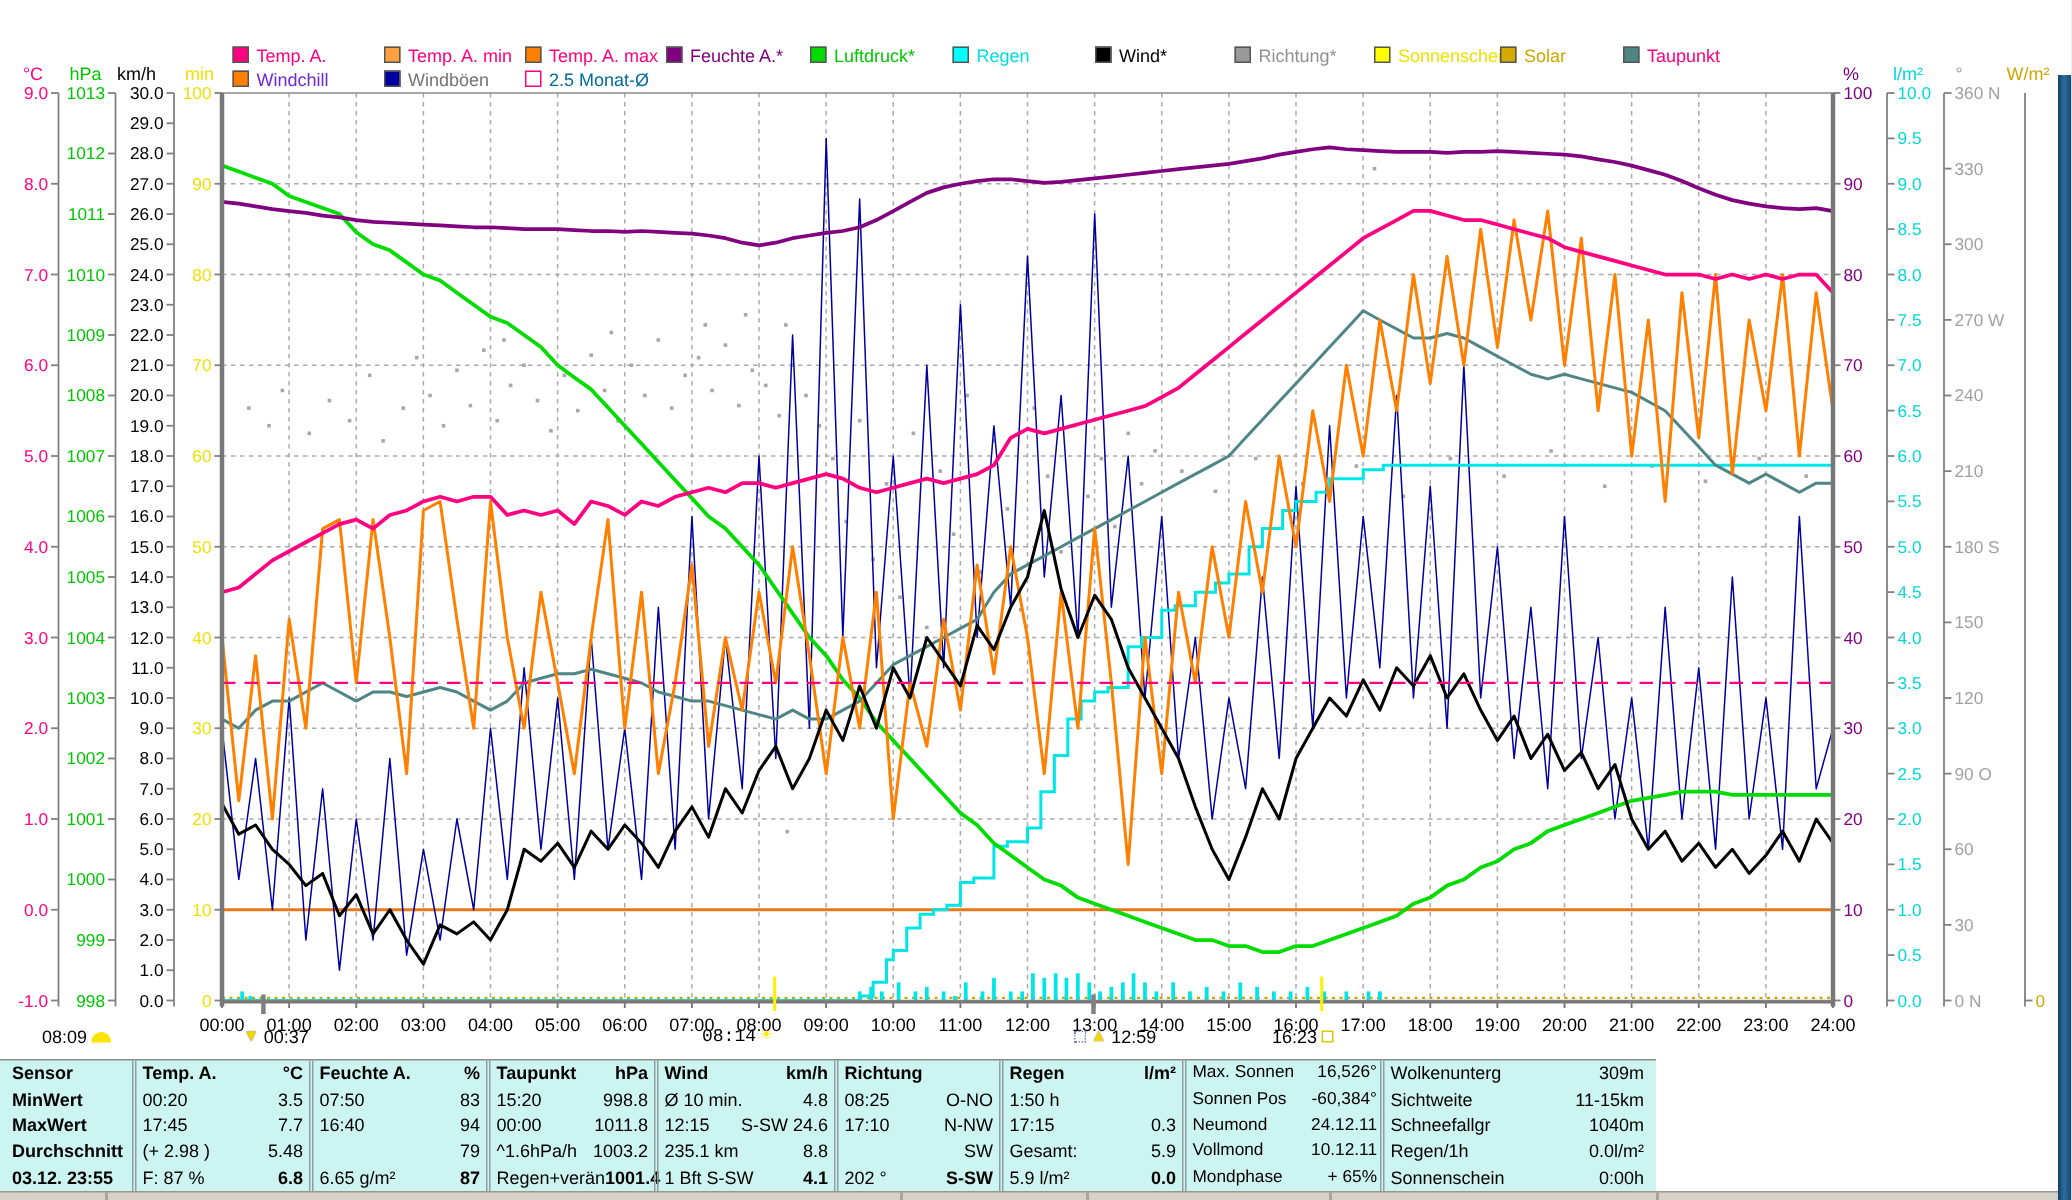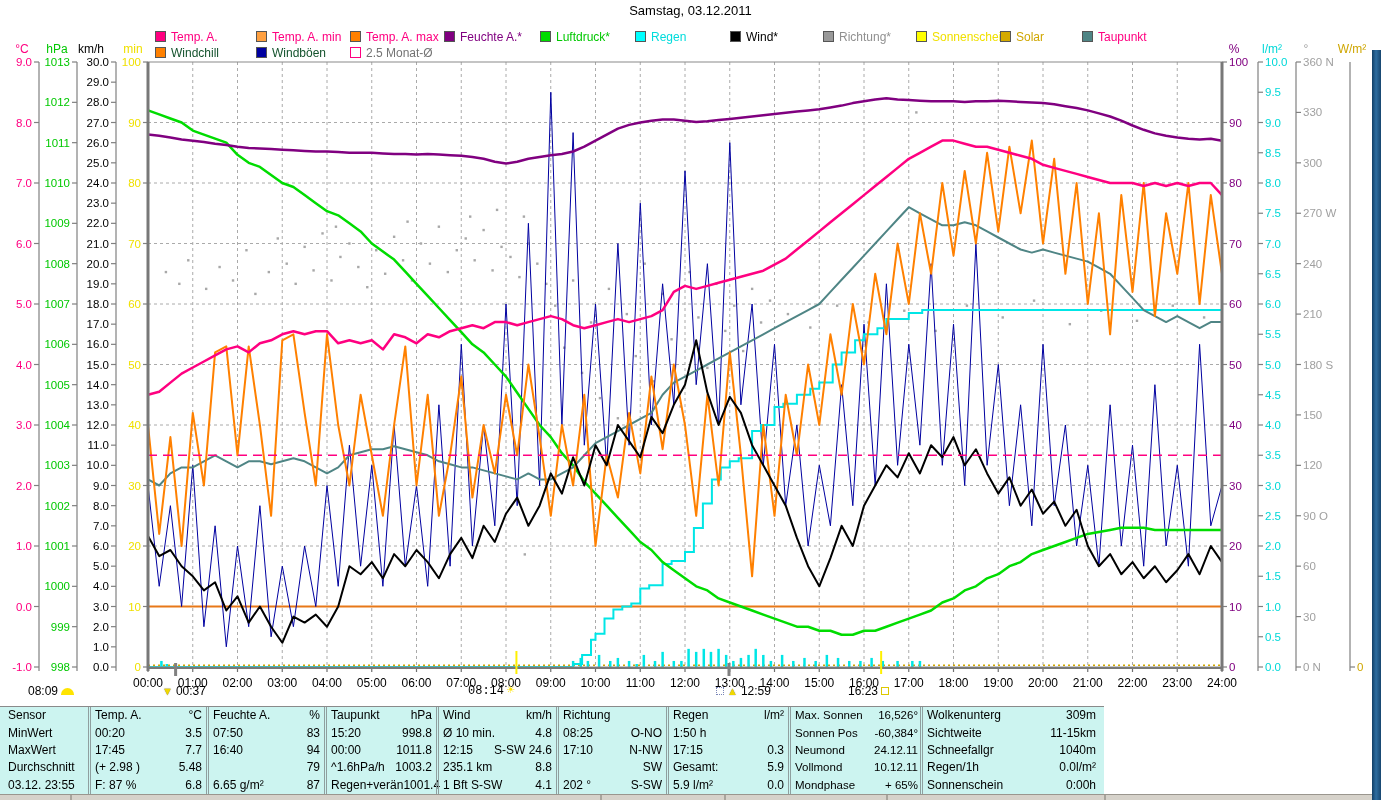--- a/index.html
+++ b/index.html
@@ -14,32 +14,31 @@
   .sun-glyph{color:#ffe400;font-size:13px;line-height:10px;}
   .arrow{color:#f0d800;font-size:11px;line-height:10px;text-shadow:0 0 1px #555;}
   .halfsun{display:inline-block;width:13px;height:7px;background:#ffe400;border-radius:7px 7px 0 0;}
   .osq{display:inline-block;width:6px;height:6px;border:1px solid #ddc800;}
   .dsq{display:inline-block;width:6px;height:6px;border:1px dotted #7a86b8;}
   .wtable{position:absolute;left:0px;top:706px;width:1104px;height:87px;background:#ccf4f0;
           border-top:1px solid #8a8a8a;border-bottom:1px solid #8a8a8a;font-size:12px;}
   .tcol{position:absolute;top:0;height:100%;display:flex;flex-direction:column;justify-content:space-around;box-sizing:border-box;}
   .tcol.sep{border-left:3px double #8f9f9f;}
   .trow{display:flex;justify-content:space-between;padding:0 4px;line-height:13px;white-space:nowrap;}
-  .b{font-weight:normal;}
+  .b{font-weight:bold;}
   .statusbar{position:absolute;left:0;top:794px;width:1381px;height:6px;background:#d6d2ca;border-top:1px solid #9a968e;}
   .statusbar .div{position:absolute;top:0;width:2px;height:6px;background:#a8a49c;}
   .bluestrip{position:absolute;right:0;top:50px;width:9px;height:750px;
              background:linear-gradient(90deg,#123f66,#2e6da0 45%,#17466f);}
 </style>
 </head>
 <body>
 
 <div class="page">
 
-  <div class="title">Samstag, 03.12.2011</div>
 
   <div id="legend">
       <div class="legend-item" style="left: 155px; top: 30px;">
         <span class="sw" style="background: rgb(255, 0, 128);"></span>
         <span style="color: rgb(255, 0, 128);">Temp. A.</span>
       </div>
       <div class="legend-item" style="left: 256px; top: 30px;">
         <span class="sw" style="background: rgb(255, 160, 64);"></span>
         <span style="color: rgb(255, 0, 128);">Temp. A. min</span>
       </div>
@@ -74,29 +73,29 @@
       <div class="legend-item" style="left: 1000px; top: 30px;">
         <span class="sw" style="background: rgb(212, 170, 0);"></span>
         <span style="color: rgb(207, 166, 0);">Solar</span>
       </div>
       <div class="legend-item" style="left: 1082px; top: 30px; text-align: right;">
         <span class="sw" style="background: rgb(79, 133, 133);"></span>
         <span style="color: rgb(255, 0, 128);">Taupunkt</span>
       </div>
       <div class="legend-item" style="left: 155px; top: 46px;">
         <span class="sw" style="background: rgb(255, 128, 0);"></span>
-        <span style="color: #14532d;">Windchill</span>
+        <span style="color: #6d28d9;">Windchill</span>
       </div>
       <div class="legend-item" style="left: 256px; top: 46px;">
         <span class="sw" style="background: rgb(0, 0, 160);"></span>
-        <span style="color: #14532d;">Windböen</span>
+        <span style="color: #737373;">Windböen</span>
       </div>
       <div class="legend-item" style="left: 350px; top: 46px;">
         <span class="sw" style="background: rgb(255, 255, 255); border: 1px solid rgb(255, 0, 128);"></span>
-        <span style="color: #737373;">2.5 Monat-Ø</span>
+        <span style="color: #0369a1;">2.5 Monat-Ø</span>
       </div>
     </div>
 
   <svg id="chart" width="1381" height="705">
       <rect x="148" y="62" width="1074" height="605" fill="#ffffff" stroke="none"></rect>
       <g>
         <line x1="148" y1="122.5" x2="1222" y2="122.5" stroke="#aaaaaa" stroke-width="1" stroke-dasharray="3,3"></line>
         <line x1="148" y1="183" x2="1222" y2="183" stroke="#aaaaaa" stroke-width="1" stroke-dasharray="3,3"></line>
         <line x1="148" y1="243.5" x2="1222" y2="243.5" stroke="#aaaaaa" stroke-width="1" stroke-dasharray="3,3"></line>
         <line x1="148" y1="304" x2="1222" y2="304" stroke="#aaaaaa" stroke-width="1" stroke-dasharray="3,3"></line>

